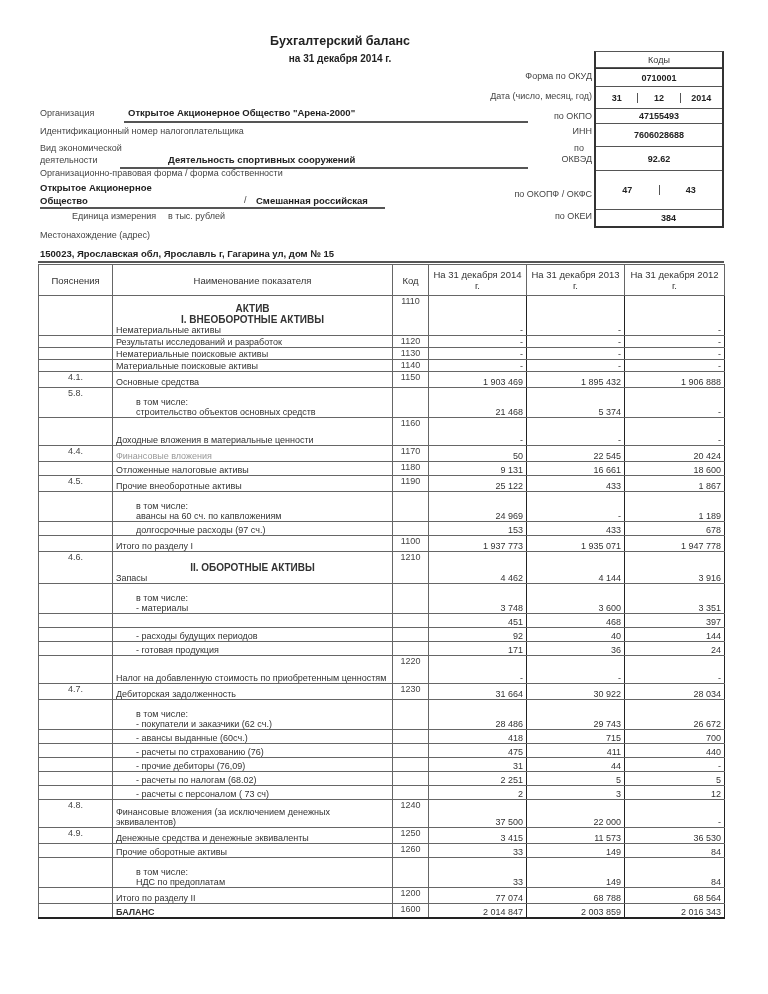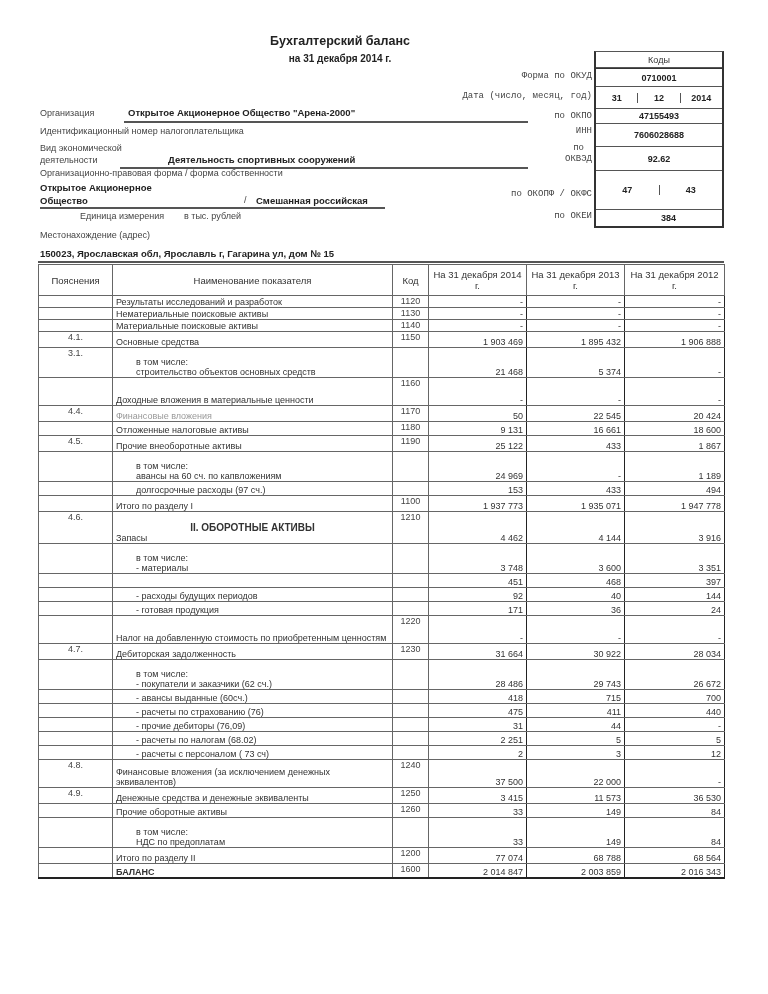--- a/index.html
+++ b/index.html
@@ -4,21 +4,21 @@
 <style>
   html, body { margin:0; padding:0; background:#ffffff; }
   body { width:768px; height:994px; position:relative; overflow:hidden;
          font-family:"Liberation Sans", sans-serif; color:#222; }
   .title { position:absolute; left:0; width:680px; text-align:center; font-weight:bold; }
   #t1 { top:34px; font-size:12.5px; }
   #t2 { top:53px; font-size:10px; }
 
   .lbl { position:absolute; font-size:9px; color:#444; white-space:nowrap; }
   .val { position:absolute; font-size:9.5px; font-weight:bold; color:#222; white-space:nowrap; }
-  .rlbl { position:absolute; font-size:9px; color:#444; text-align:left; white-space:nowrap;font-family:Liberation Mono, monospace; }
+  .rlbl { position:absolute; font-size:9px; color:#444; text-align:left; white-space:nowrap; }
   .uline { position:absolute; height:1.5px; background:#555; }
 
   
   #codes { position:absolute; left:594px; top:51px; width:126px; border:2px solid #333; border-top:1px solid #555; }
   #codes .cr { border-bottom:1px solid #555; text-align:center; font-size:9px; font-weight:bold; display:flex; align-items:center; justify-content:center; }
   #codes .cr:last-child { border-bottom:none;padding-left:19px; }
   #codes .split { display:flex; }
   #codes .split > div { flex:1; display:flex; align-items:center; justify-content:center; border-right:1px solid #555; }
   #codes .split > div:last-child { border-right:none; }
 
@@ -81,22 +81,22 @@
 <div class="val" style="left:168px; top:154px;">Деятельность спортивных сооружений</div>
 <div class="uline" style="left:120px; top:167px; width:408px;"></div>
 
 <div class="lbl" style="left:40px; top:168px;">Организационно-правовая форма / форма собственности</div>
 <div class="val" style="left:40px; top:182px;">Открытое Акционерное</div>
 <div class="val" style="left:40px; top:195px;">Общество</div>
 <div class="lbl" style="left:244px; top:195px;">/</div>
 <div class="val" style="left:256px; top:195px;">Смешанная российская</div>
 <div class="uline" style="left:40px; top:207px; width:345px;"></div>
 
-<div class="lbl" style="left:32px; top:211px;padding-left:48px;">Единица измерения</div>
-<div class="lbl" style="left:168px; top:211px;margin-left:16px;">в тыс. рублей</div>
+<div class="lbl" style="left:24px; top:211px;padding-left:48px;">Единица измерения</div>
+<div class="lbl" style="left:168px; top:211px;">в тыс. рублей</div>
 
 <div class="lbl" style="left:40px; top:230px;">Местонахождение (адрес)</div>
 <div class="val" style="left:40px; top:248px;">150023, Ярославская обл, Ярославль г, Гагарина ул, дом № 15</div>
 <div class="uline" style="left:38px; top:261px; width:686px; height:2px;"></div>
 
 <table id="bal">
   <colgroup>
     <col style="width:74px">
       <col style="width:280px">
       <col style="width:36px">
@@ -108,20 +108,28 @@
     <tr>
       <th>Пояснения</th>
       <th>Наименование показателя</th>
       <th>Код</th>
       <th>На 31 декабря 2014 г.</th>
       <th>На 31 декабря 2013 г.</th>
       <th>На 31 декабря 2012 г.</th>
     </tr>
   </thead>
   <tbody id="tbody">
+      <tr style="height: 40px;">
+        <td class="note"></td>
+        <td class="name"><span class="hdr">АКТИВ</span><span class="hdr">I. ВНЕОБОРОТНЫЕ АКТИВЫ</span><span>Нематериальные активы</span></td>
+        <td class="code">1110</td>
+        <td class="num">-</td>
+        <td class="num">-</td>
+        <td class="num">-</td>
+      </tr>
       <tr style="height: 12px;">
         <td class="note"></td>
         <td class="name"><span>Результаты исследований и разработок</span></td>
         <td class="code">1120</td>
         <td class="num">-</td>
         <td class="num">-</td>
         <td class="num">-</td>
       </tr>
       <tr style="height: 12px;">
         <td class="note"></td>
@@ -141,21 +149,21 @@
       </tr>
       <tr style="height: 16px;">
         <td class="note">4.1.</td>
         <td class="name"><span>Основные средства</span></td>
         <td class="code">1150</td>
         <td class="num">1 903 469</td>
         <td class="num">1 895 432</td>
         <td class="num">1 906 888</td>
       </tr>
       <tr style="height: 30px;">
-        <td class="note">3.1.</td>
+        <td class="note">5.8.</td>
         <td class="name">
           <span class="sub2">в том числе:</span>
           <span class="sub2">строительство объектов основных средств</span>
         </td>
         <td class="code"></td>
         <td class="num">21 468</td>
         <td class="num">5 374</td>
         <td class="num">-</td>
       </tr>
       <tr style="height: 28px;">
@@ -202,21 +210,21 @@
         <td class="num">1 189</td>
       </tr>
       <tr style="height: 14px;">
         <td class="note"></td>
         <td class="name">
           <span class="sub2">долгосрочные расходы (97 сч.)</span>
         </td>
         <td class="code"></td>
         <td class="num">153</td>
         <td class="num">433</td>
-        <td class="num">494</td>
+        <td class="num">678</td>
       </tr>
       <tr class="thick" style="height: 16px;">
         <td class="note"></td>
         <td class="name"><span>Итого по разделу I</span></td>
         <td class="code">1100</td>
         <td class="num">1 937 773</td>
         <td class="num">1 935 071</td>
         <td class="num">1 947 778</td>
       </tr>
       <tr style="height: 32px;">

